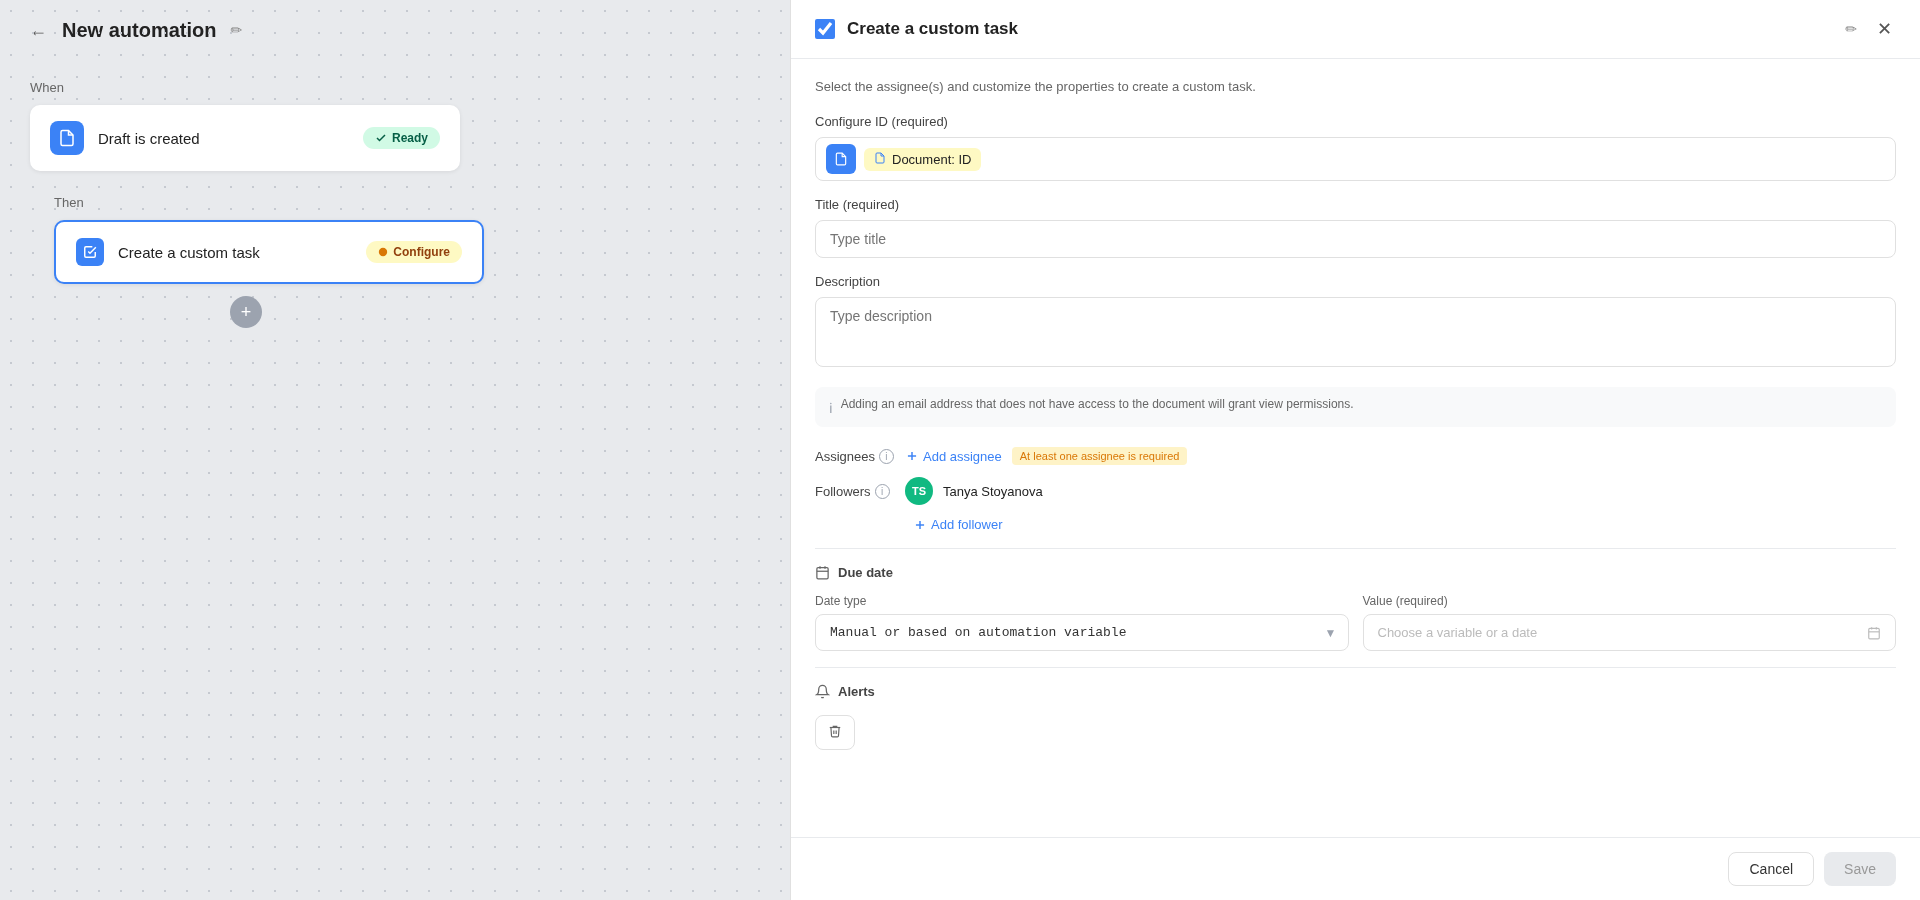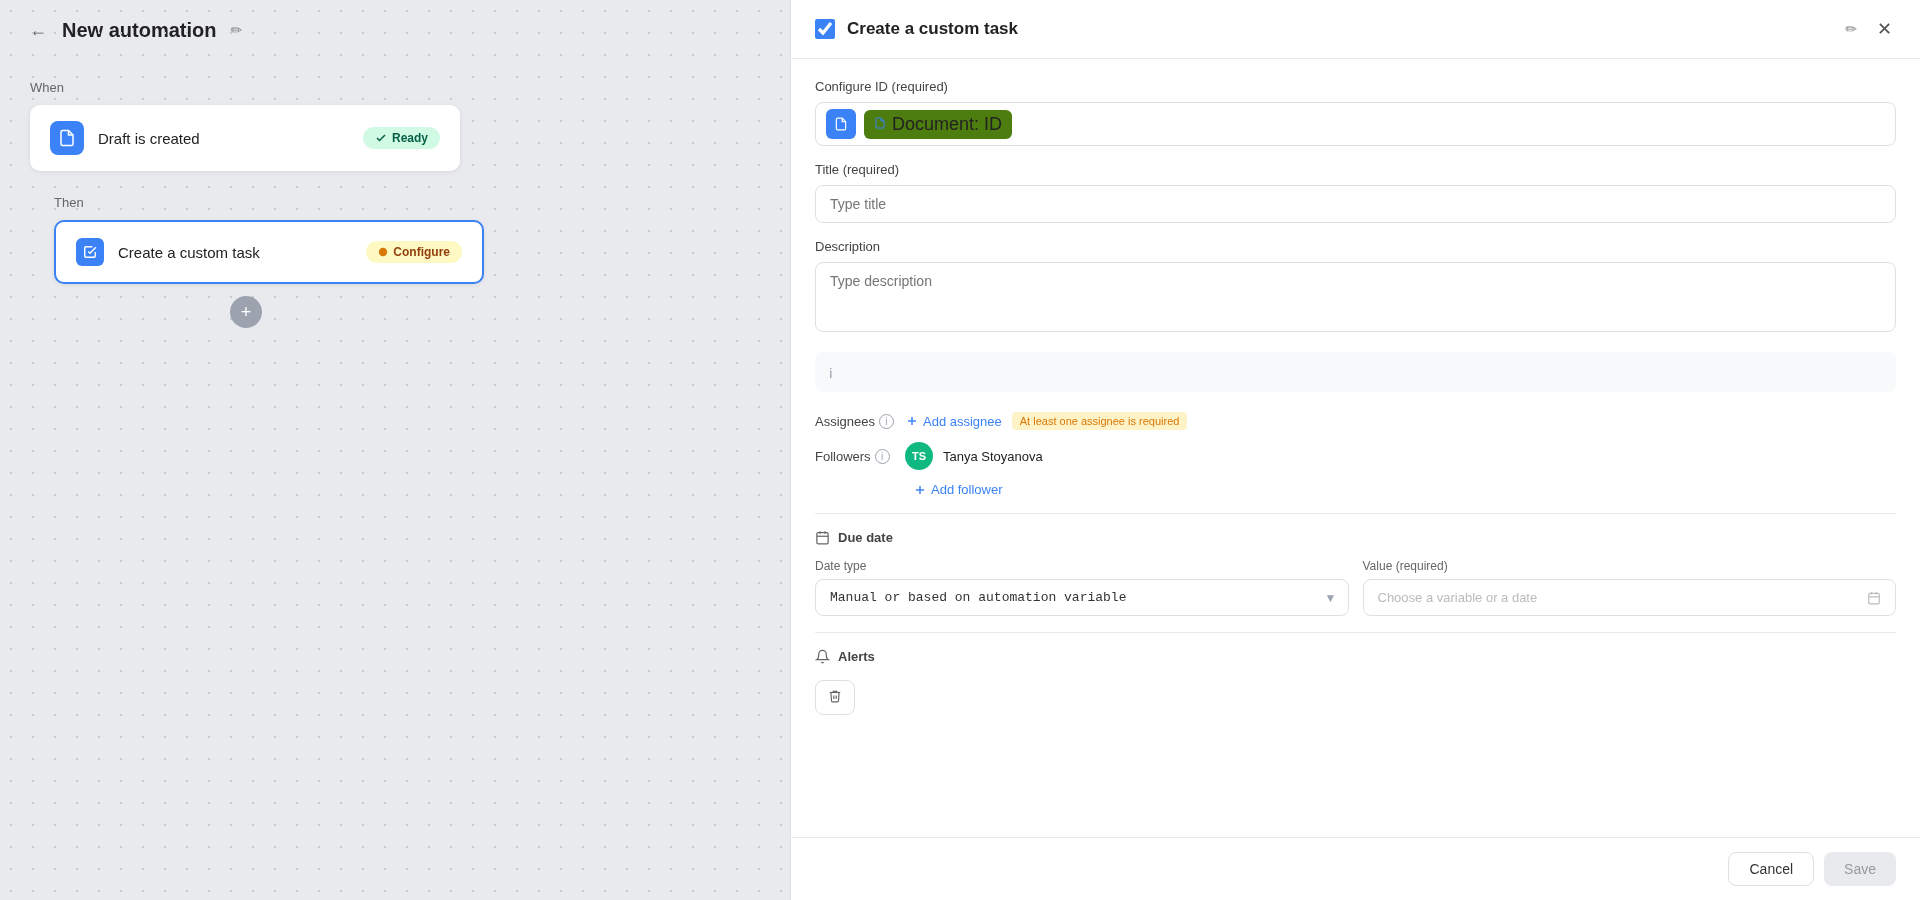--- a/index.html
+++ b/index.html
@@ -240,24 +240,24 @@
       display: flex; align-items: center; justify-content: center;
       color: white;
       font-size: 14px;
       flex-shrink: 0;
     }
 
     .doc-id-tag {
       display: flex;
       align-items: center;
       gap: 6px;
-      background: #4d7c0f;
+      background: #fef9c3;
       border-radius: 6px;
       padding: 4px 10px;
-      font-size: 18px;
+      font-size: 13px;
       color: #222;
     }
 
     .doc-small-icon {
       color: #3b82f6;
       font-size: 13px;
     }
 
     .text-input {
       width: 100%;
@@ -588,20 +588,21 @@
 
 <div class="right-panel">
   <div class="panel-header">
     <input type="checkbox" class="panel-checkbox" checked="" style="">
     <span class="panel-title">Create a custom task</span>
     <button class="panel-edit-btn">✏</button>
     <button class="close-btn">✕</button>
   </div>
 
   <div class="panel-body">
+    <div class="subtitle">Select the assignee(s) and customize the properties to create a custom task.</div>
 
     
     <div class="field-label">Configure ID (required)</div>
     <div class="doc-id-row">
       <div class="doc-icon-blue">
         <svg width="14" height="14" viewBox="0 0 24 24" fill="none" stroke="white" stroke-width="2">
             <path d="M14 2H6a2 2 0 0 0-2 2v16a2 2 0 0 0 2 2h12a2 2 0 0 0 2-2V8z"></path>
             <polyline points="14 2 14 8 20 8"></polyline>
           </svg>
       </div>
@@ -620,20 +621,21 @@
     <div class="field-label">Title (required)</div>
     <input type="text" class="text-input" placeholder="Type title" style="">
 
     
     <div class="field-label">Description</div>
     <textarea class="textarea-input" placeholder="Type description" style=""></textarea>
 
     
     <div class="info-box">
       <span class="info-icon">ℹ</span>
+      <span>Adding an email address that does not have access to the document will grant view permissions.</span>
     </div>
 
     
     <div class="assignees-row">
       <span class="row-label">
         <span>Assignees</span>
         <span class="info-circle">i</span>
       </span>
       <button class="add-assignee-btn">
         <svg width="14" height="14" viewBox="0 0 24 24" fill="none" stroke="#3b82f6" stroke-width="2.5">

